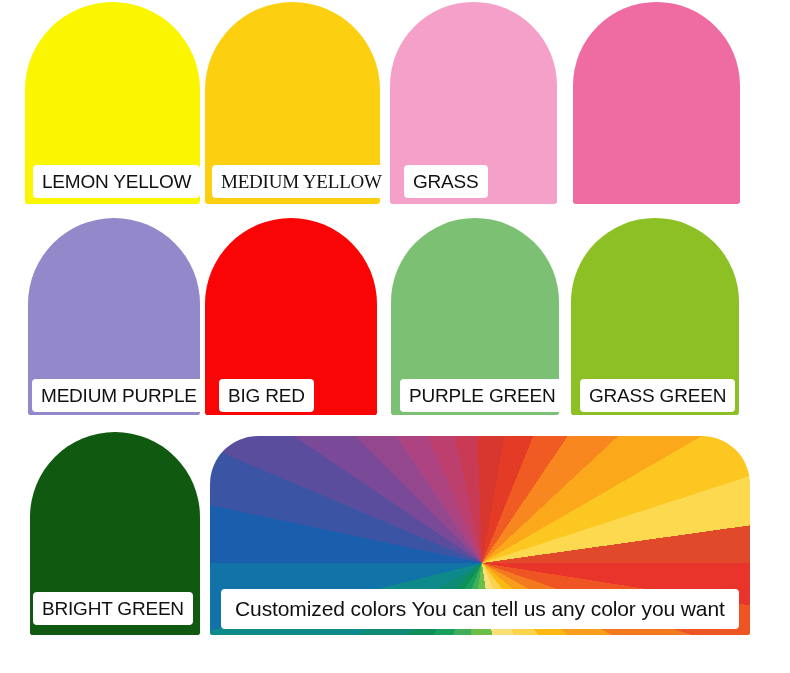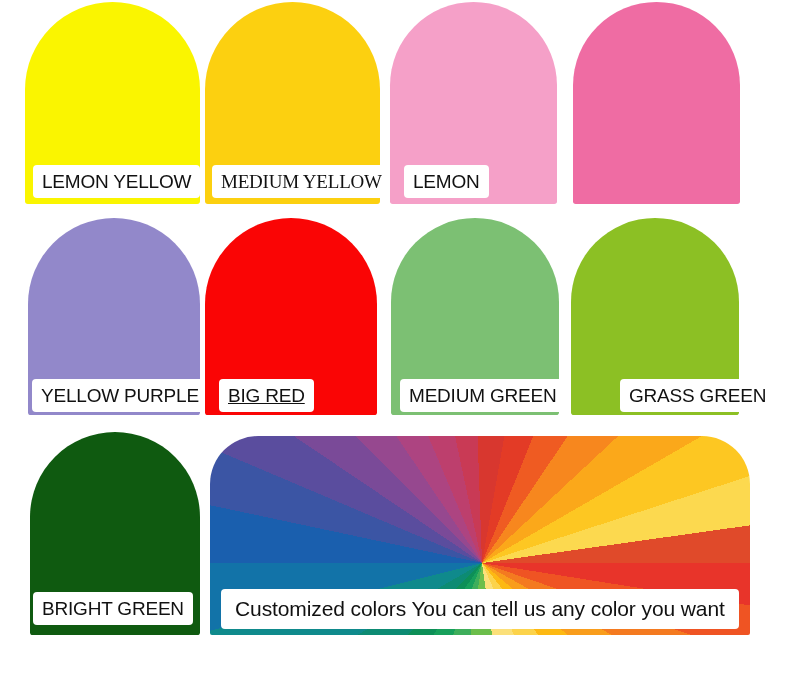--- a/index.html
+++ b/index.html
@@ -124,42 +124,42 @@
     <span>LEMON YELLOW</span>
   </div>
 
   <div class="swatch" style="left: 205px; top: 2px; width: 175px; height: 202px; background: rgb(252, 208, 16);"></div>
   <div class="chip chip-caps" style="left:212px; top:165px;font-family:Liberation Serif, serif;">
     <span>MEDIUM YELLOW</span>
   </div>
 
   <div class="swatch" style="left: 390px; top: 2px; width: 167px; height: 202px; background: rgb(245, 160, 200);"></div>
   <div class="chip chip-caps" style="left:404px; top:165px;">
-    <span>LEMON</span>
+    <span>GRASS</span>
   </div>
 
   <div class="swatch" style="left: 573px; top: 2px; width: 167px; height: 202px; background: rgb(239, 108, 163);"></div>
 
   <div class="swatch" style="left: 28px; top: 218px; width: 172px; height: 197px; background: rgb(146, 136, 202);"></div>
   <div class="chip chip-caps" style="left:32px; top:379px;">
-    <span>YELLOW PURPLE</span>
+    <span>MEDIUM PURPLE</span>
   </div>
 
   <div class="swatch" style="left: 205px; top: 218px; width: 172px; height: 197px; background: rgb(250, 5, 5);"></div>
-  <div class="chip chip-caps" style="left:219px; top:379px;text-decoration:underline;">
+  <div class="chip chip-caps" style="left:219px; top:379px;">
     <span>BIG RED</span>
   </div>
 
   <div class="swatch" style="left: 391px; top: 218px; width: 168px; height: 197px; background: rgb(124, 192, 115);"></div>
   <div class="chip chip-caps" style="left:400px; top:379px;">
-    <span>MEDIUM GREEN</span>
+    <span>PURPLE GREEN</span>
   </div>
 
   <div class="swatch" style="left: 571px; top: 218px; width: 168px; height: 197px; background: rgb(140, 192, 36);"></div>
-  <div class="chip chip-caps" style="left:580px; top:379px;margin-left:40px;">
+  <div class="chip chip-caps" style="left:580px; top:379px;">
     <span>GRASS GREEN</span>
   </div>
 
   <div class="swatch" style="left: 30px; top: 432px; width: 170px; height: 203px; background: rgb(15, 90, 16);"></div>
   <div class="chip chip-caps" style="left:33px; top:592px;">
     <span>BRIGHT GREEN</span>
   </div>
 
   <div class="burst-panel" style="left:210px; top:436px; width:540px; height:199px;">
     <div class="burst-band band-green-md" style="top:0px; height:0px;"></div>

